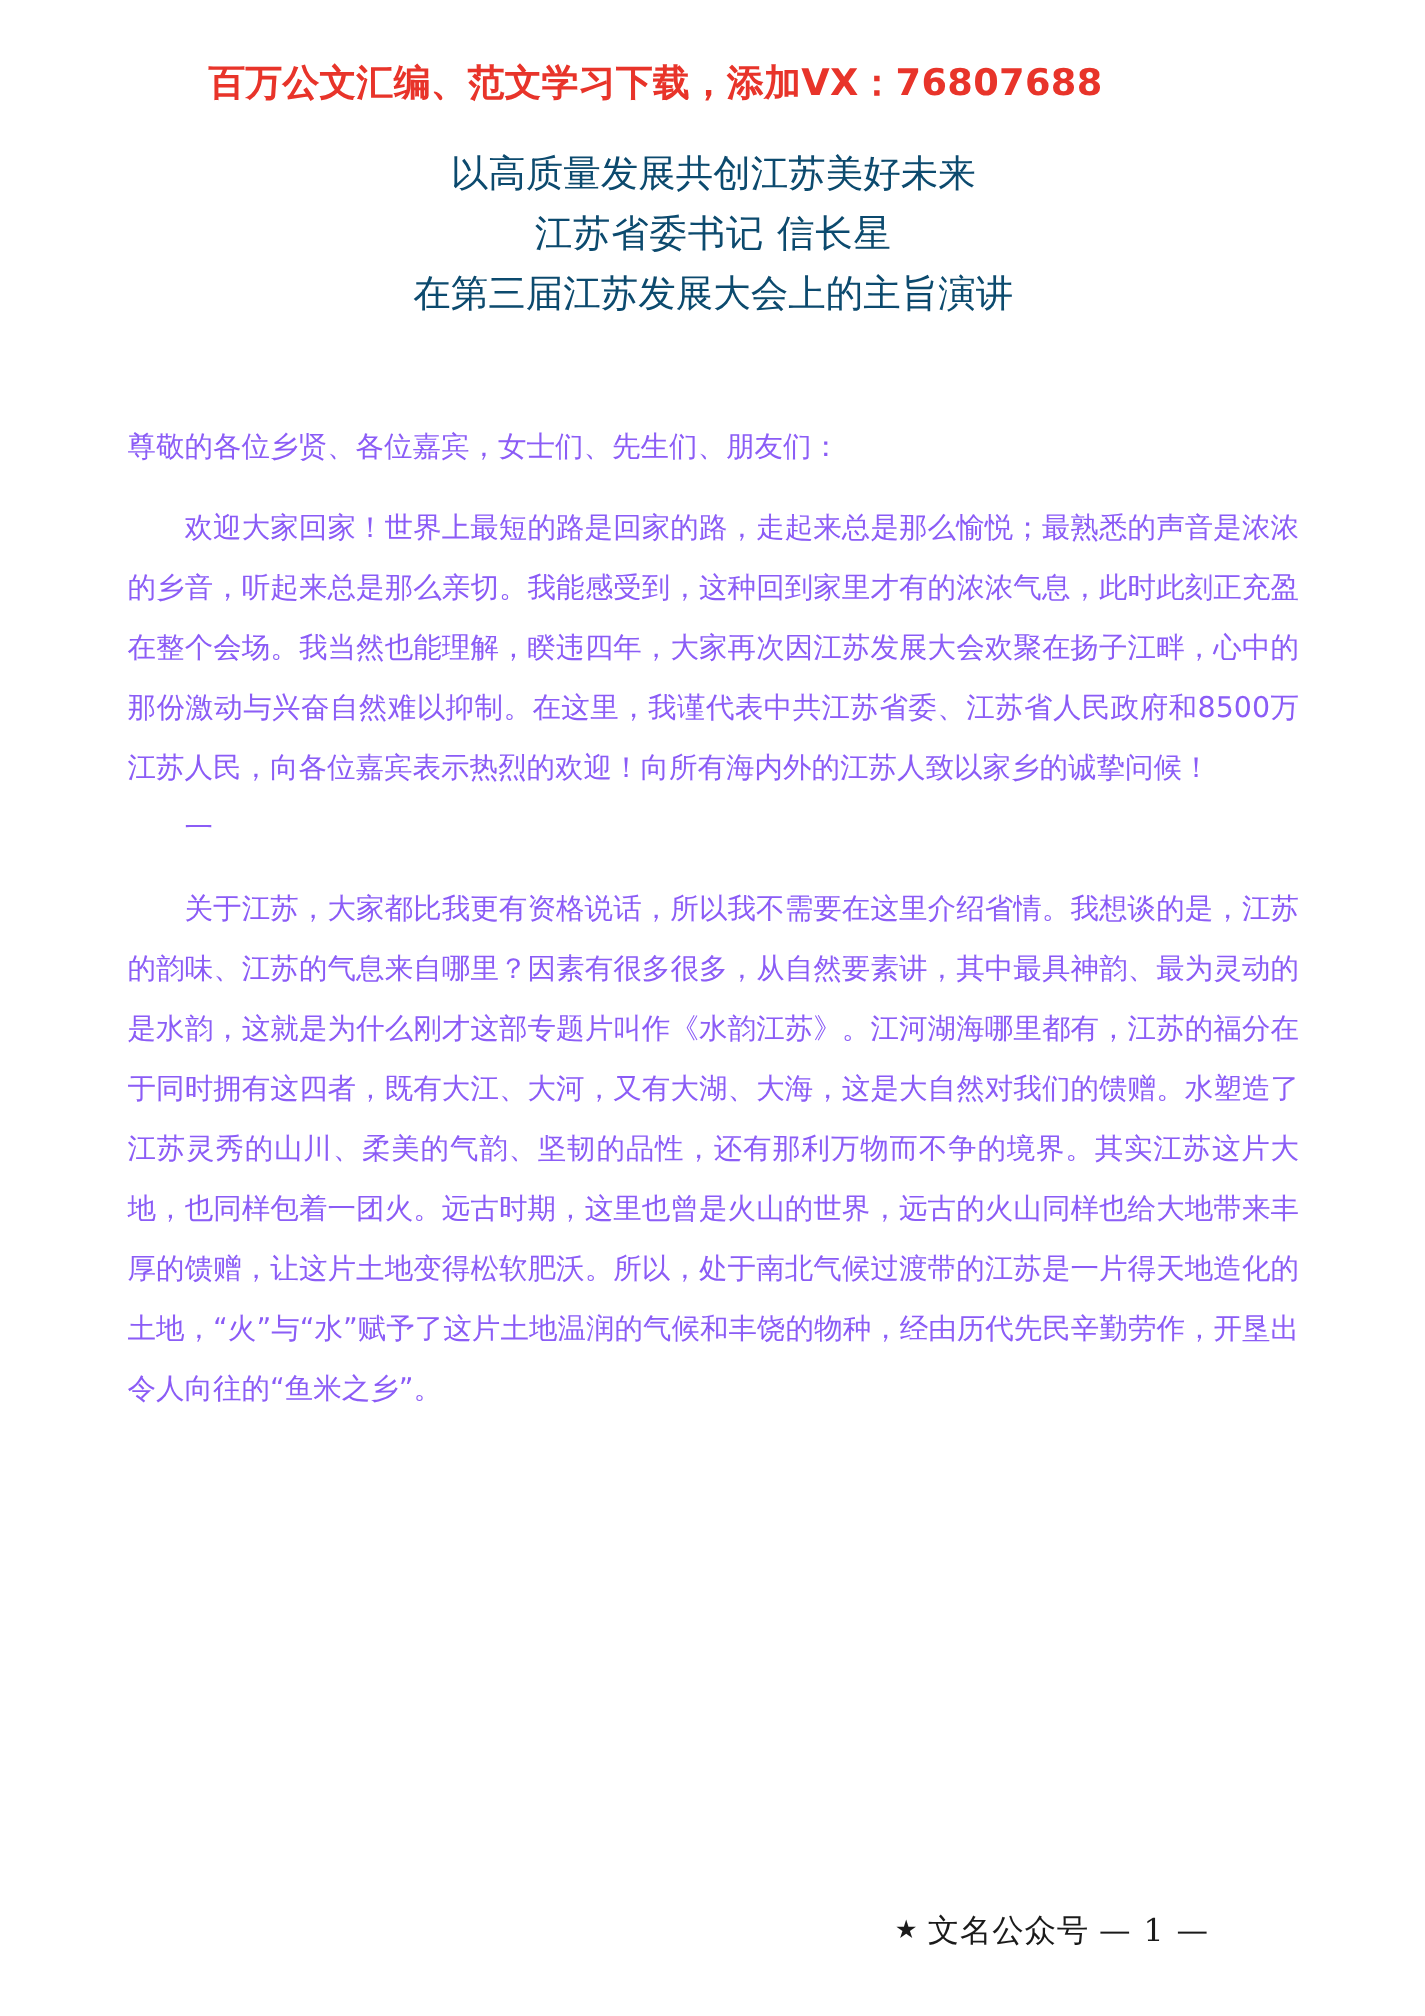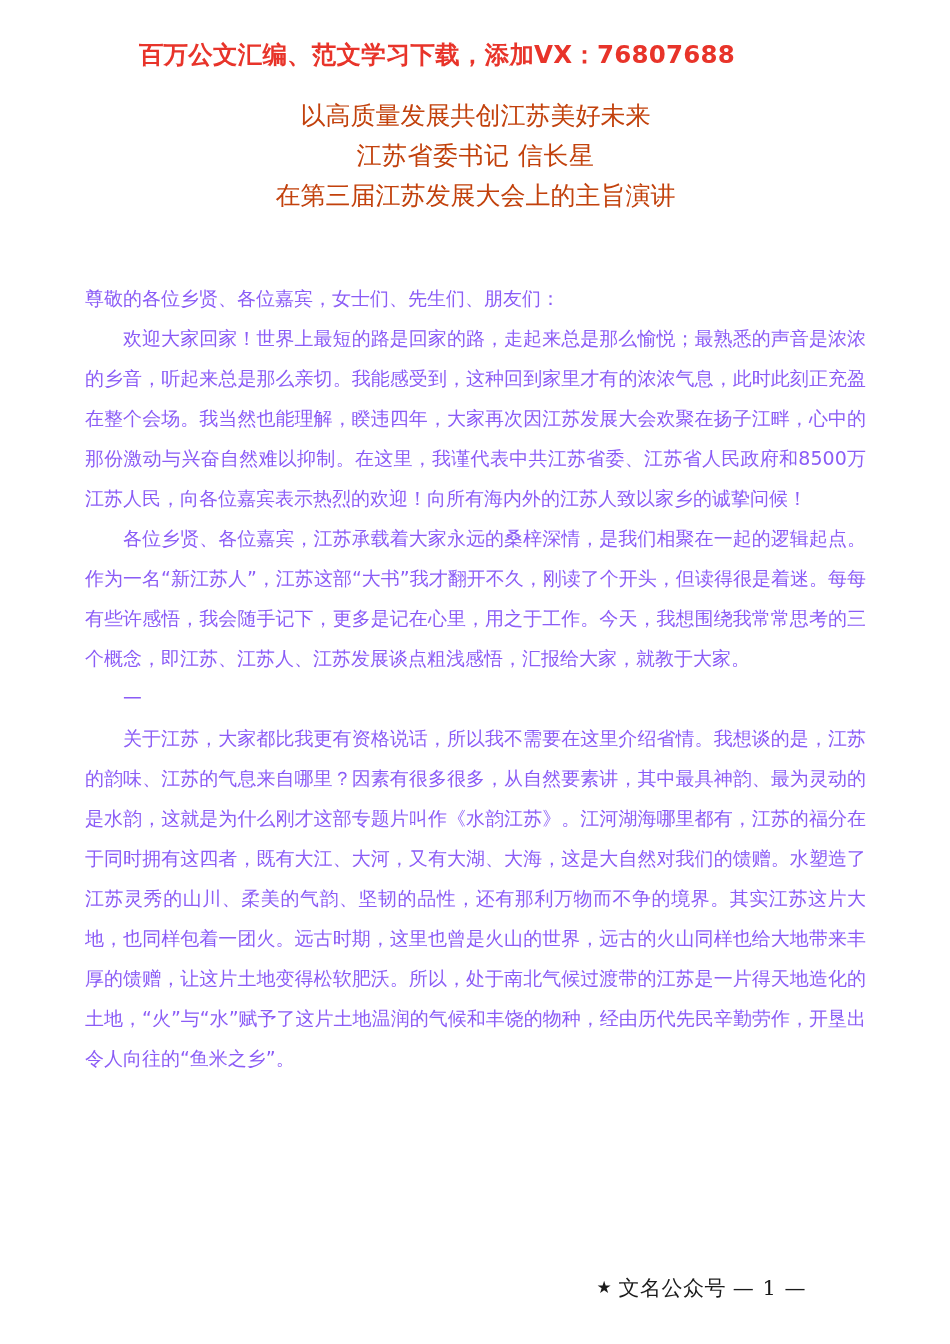--- a/index.html
+++ b/index.html
@@ -42,21 +42,21 @@
     position: absolute;
     top: 96px;
     left: 85px;
     width: 781px;
     text-align: center;
   }
   .title-line {
     font-size: 25px;
     line-height: 40px;
     font-weight: 400;
-    color: #c2410c;
+    color: #0c4a6e;
     white-space: nowrap;
   }
   .title-line.spaced {
     letter-spacing: 0.5px;
   }
 
   
   .body-block {
     position: absolute;
     top: 278px;
@@ -68,20 +68,21 @@
     line-height: 40px;
     text-align: justify;
     text-align-last: left;
     text-justify: inter-ideograph;
     margin: 0;
     color: #8b5cf6;
     word-break: break-all;
   }
   .para.indent {
     text-indent: 2em;
+    margin-top: 14px;
   }
   .para.section-mark {
     text-indent: 2em;
     text-align: left;
   }
 
   
   .footer {
     position: absolute;
     top: 1272px;
@@ -119,21 +120,20 @@
 
   <div class="title-block">
     <div class="title-line">以高质量发展共创江苏美好未来</div>
     <div class="title-line spaced">江苏省委书记  信长星</div>
     <div class="title-line">在第三届江苏发展大会上的主旨演讲</div>
   </div>
 
   <div class="body-block">
     <p class="para">尊敬的各位乡贤、各位嘉宾，女士们、先生们、朋友们：</p>
     <p class="para indent">欢迎大家回家！世界上最短的路是回家的路，走起来总是那么愉悦；最熟悉的声音是浓浓的乡音，听起来总是那么亲切。我能感受到，这种回到家里才有的浓浓气息，此时此刻正充盈在整个会场。我当然也能理解，睽违四年，大家再次因江苏发展大会欢聚在扬子江畔，心中的那份激动与兴奋自然难以抑制。在这里，我谨代表中共江苏省委、江苏省人民政府和8500万江苏人民，向各位嘉宾表示热烈的欢迎！向所有海内外的江苏人致以家乡的诚挚问候！</p>
-    <p class="para indent">各位乡贤、各位嘉宾，江苏承载着大家永远的桑梓深情，是我们相聚在一起的逻辑起点。作为一名“新江苏人”，江苏这部“大书”我才翻开不久，刚读了个开头，但读得很是着迷。每每有些许感悟，我会随手记下，更多是记在心里，用之于工作。今天，我想围绕我常常思考的三个概念，即江苏、江苏人、江苏发展谈点粗浅感悟，汇报给大家，就教于大家。</p>
     <p class="para section-mark">一</p>
     <p class="para indent">关于江苏，大家都比我更有资格说话，所以我不需要在这里介绍省情。我想谈的是，江苏的韵味、江苏的气息来自哪里？因素有很多很多，从自然要素讲，其中最具神韵、最为灵动的是水韵，这就是为什么刚才这部专题片叫作《水韵江苏》。江河湖海哪里都有，江苏的福分在于同时拥有这四者，既有大江、大河，又有大湖、大海，这是大自然对我们的馈赠。水塑造了江苏灵秀的山川、柔美的气韵、坚韧的品性，还有那利万物而不争的境界。其实江苏这片大地，也同样包着一团火。远古时期，这里也曾是火山的世界，远古的火山同样也给大地带来丰厚的馈赠，让这片土地变得松软肥沃。所以，处于南北气候过渡带的江苏是一片得天地造化的土地，“火”与“水”赋予了这片土地温润的气候和丰饶的物种，经由历代先民辛勤劳作，开垦出令人向往的“鱼米之乡”。</p>
 
   </div>
 
   <div class="footer">
     <span class="footer-inner">
       <span class="footer-star">★</span>
       <span class="footer-label">文名公众号</span>
       <span class="footer-page">— 1 —</span>

